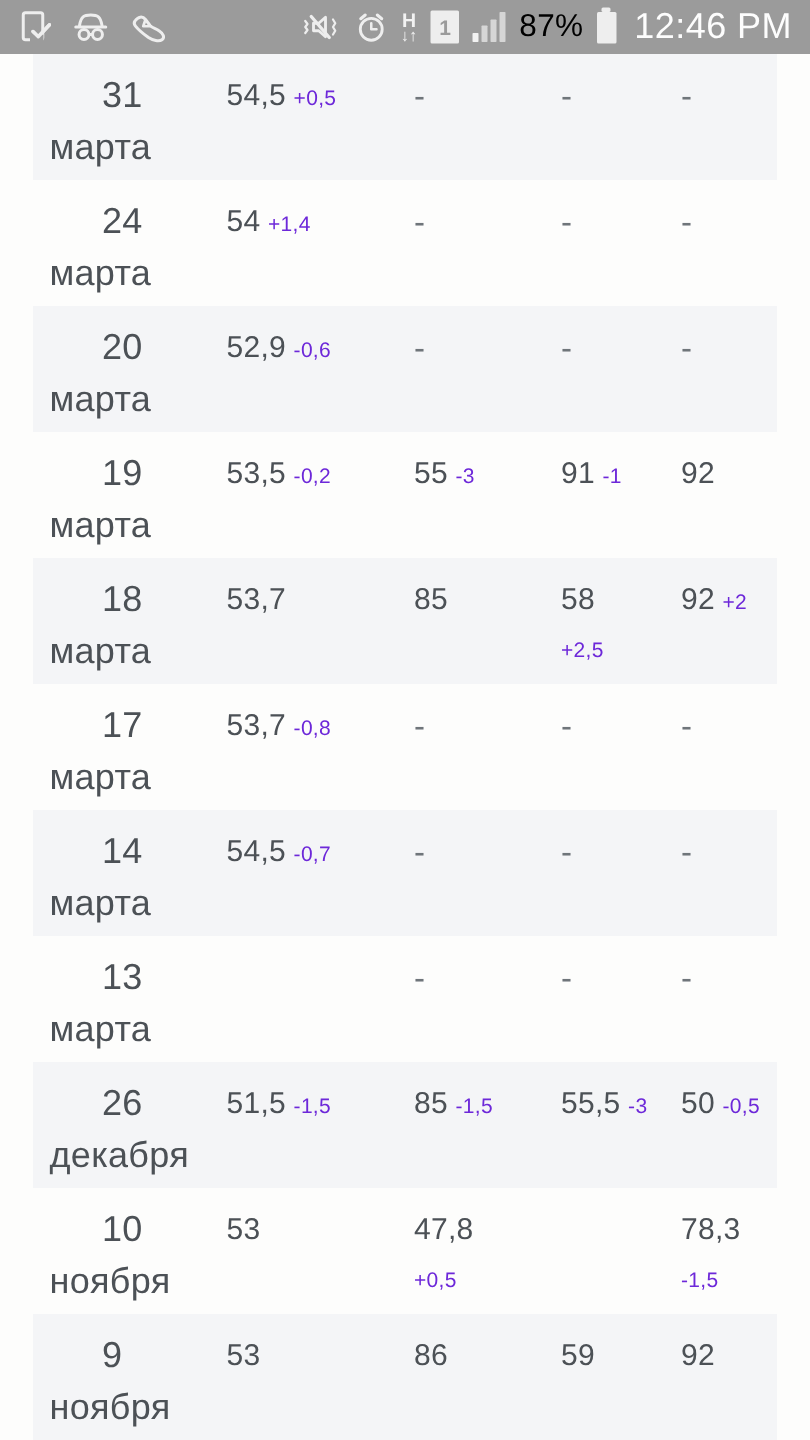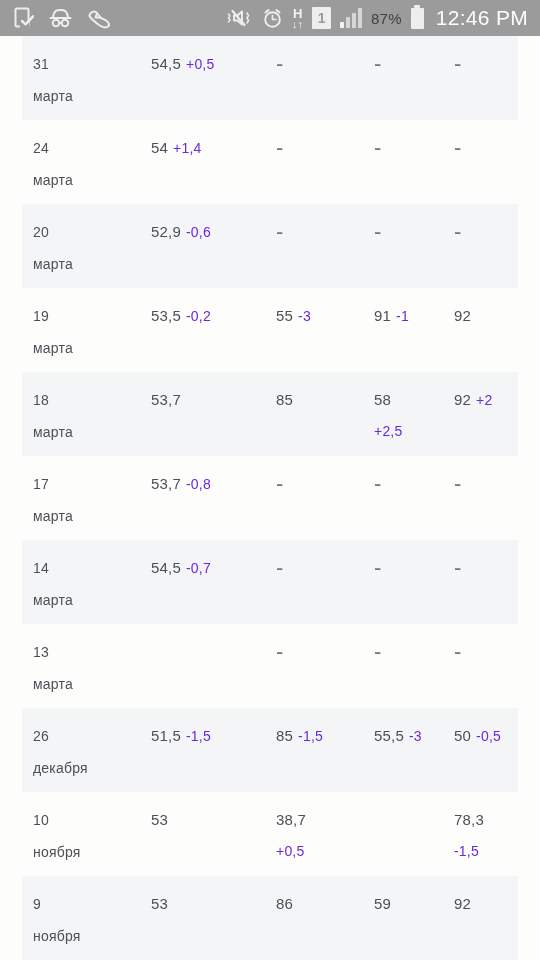--- a/index.html
+++ b/index.html
@@ -14,22 +14,22 @@
   .statusbar {
     height:36px; width:540px;
     background:#9b9b9b;
     display:flex; align-items:center;
     padding:0 12px 0 14px;
     color:#f2f2f2;
   }
   .sb-left  { display:flex; align-items:center; gap:14px; }
   .sb-right { display:flex; align-items:center; gap:9px; margin-left:auto; }
   .sb-icon  { display:flex; align-items:center; justify-content:center; }
-  .sb-text  { font-size:15px; letter-spacing:.2px; color:#404040;text-align:right; }
-  .sb-clock { font-size:21px; letter-spacing:.3px; color:#fdfdfd; margin-left:3px; }
+  .sb-text  { font-size:21px; letter-spacing:.2px; color:#000000;text-align:right; }
+  .sb-clock { font-size:24px; letter-spacing:.3px; color:#fdfdfd; margin-left:3px; }
   .sim-badge {
     width:19px; height:22px; background:#eee; color:#9b9b9b;
     font-size:14px; font-weight:bold; display:flex;
     align-items:center; justify-content:center; border-radius:1px;
   }
   .battery {
     width:13px; height:21px; background:#eee;
     border-radius:1px; position:relative;
   }
   .battery::before {
@@ -54,32 +54,32 @@
   .row.shaded { background:#f4f5f7; }
   .cells { position:relative; height:100%; }
   .cell { position:absolute; top:0; line-height:32px; }
   .c-date  { left:0;   width:118px; }
   .c-val1  { left:118px; }
   .c-val2  { left:243px; }
   .c-val3  { left:341px; }
   .c-val4  { left:421px; }
 
   .val {
-    font-size:15px; color:#4c5156; letter-spacing:.2px;
+    font-size:20px; color:#4c5156; letter-spacing:.2px;
     white-space:nowrap;
   }
   .delta {
     font-size:14px; color:#6d28d9; letter-spacing:.2px;
     margin-left:5px;
   }
   .delta.wrap { display:block; margin-left:0; line-height:30px; }
   .dash { font-size:22px; color:#6f757a; }
 
   .date {
-    font-size:14px; color:#4c5156; line-height:32px; letter-spacing:.2px;
+    font-size:24px; color:#4c5156; line-height:32px; letter-spacing:.2px;margin-left:35px;
   }
   .date .d2 { display:block; }
 </style>
 </head>
 <body>
 
 <div class="statusbar">
   <div class="sb-left">
     <span class="sb-icon">
       <svg width="20" height="22" viewBox="0 0 20 22">
@@ -218,21 +218,21 @@
         <div class="cell c-val1"><span class="val">51,5</span><span class="delta">-1,5</span></div>
         <div class="cell c-val2"><span class="val">85</span><span class="delta">-1,5</span></div>
         <div class="cell c-val3"><span class="val">55,5</span><span class="delta">-3</span></div>
         <div class="cell c-val4"><span class="val">50</span><span class="delta">-0,5</span></div>
       </div>
     </div>
     <div class="row">
       <div class="cells">
         <div class="cell c-date"><span class="date">10<span class="d2">ноября</span></span></div>
         <div class="cell c-val1"><span class="val">53</span></div>
-        <div class="cell c-val2"><span class="val">38,7</span><span class="delta wrap">+0,5</span></div>
+        <div class="cell c-val2"><span class="val">47,8</span><span class="delta wrap">+0,5</span></div>
         <div class="cell c-val4"><span class="val">78,3</span><span class="delta wrap">-1,5</span></div>
       </div>
     </div>
     <div class="row shaded">
       <div class="cells">
         <div class="cell c-date"><span class="date">9<span class="d2">ноября</span></span></div>
         <div class="cell c-val1"><span class="val">53</span></div>
         <div class="cell c-val2"><span class="val">86</span></div>
         <div class="cell c-val3"><span class="val">59</span></div>
         <div class="cell c-val4"><span class="val">92</span></div>

